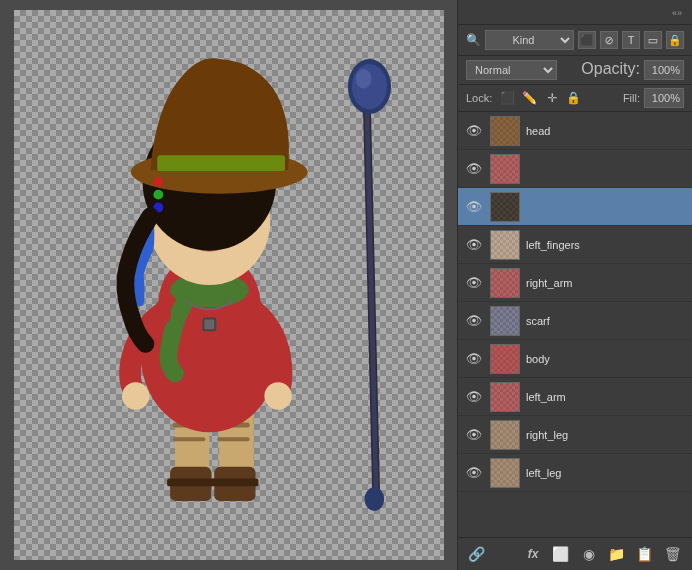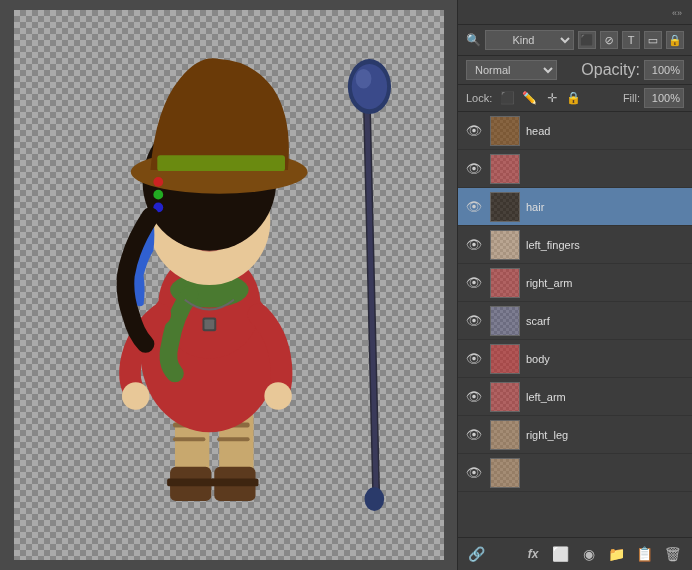--- a/index.html
+++ b/index.html
@@ -103,21 +103,20 @@
       cursor: pointer;
       color: #ccc;
       font-size: 11px;
     }
 
     
     .blend-row {
       padding: 4px 8px;
       background: #3c3c3c;
       display: flex;
-      align-items: center;
       gap: 4px;
       border-bottom: 1px solid #2a2a2a;
     }
 
     .blend-select {
       width: 105px;
       background: #555;
       border: 1px solid #666;
       color: #ccc;
       font-size: 11px;
@@ -439,21 +438,20 @@
         <div class="eye-icon" style="font-size: 13px;">👁</div>
         <div class="layer-thumb">
           <div class="layer-thumb-content thumb-scarf"></div>
         </div>
       </div>
       <div class="layer-item active">
         <div class="eye-icon" style="font-size: 13px;">👁</div>
         <div class="layer-thumb">
           <div class="layer-thumb-content thumb-hair"></div>
         </div>
-        <span class="layer-name">hair</span>
       </div>
       <div class="layer-item">
         <div class="eye-icon" style="font-size: 13px;">👁</div>
         <div class="layer-thumb">
           <div class="layer-thumb-content thumb-fingers"></div>
         </div>
         <span class="layer-name">left_fingers</span>
       </div>
       <div class="layer-item">
         <div class="eye-icon" style="font-size: 13px;">👁</div>
@@ -488,20 +486,21 @@
         <div class="layer-thumb">
           <div class="layer-thumb-content thumb-right-leg"></div>
         </div>
         <span class="layer-name">right_leg</span>
       </div>
       <div class="layer-item">
         <div class="eye-icon" style="font-size: 13px;">👁</div>
         <div class="layer-thumb">
           <div class="layer-thumb-content thumb-left-leg"></div>
         </div>
+        <span class="layer-name">left_leg</span>
       </div>
     </div>
 
   <div class="layers-bottom">
     <div class="bottom-icon-btn" title="Link layers">🔗</div>
     <div class="bottom-icon-btn" title="Add layer style" style="font-style:italic;font-weight:bold;font-size:12px;margin-left:28px;">fx</div>
     <div class="bottom-icon-btn" title="Add layer mask">⬜</div>
     <div class="bottom-icon-btn" title="Create adjustment layer">◉</div>
     <div class="bottom-icon-btn" title="Create group">📁</div>
     <div class="bottom-icon-btn" title="Create new layer">📋</div>

